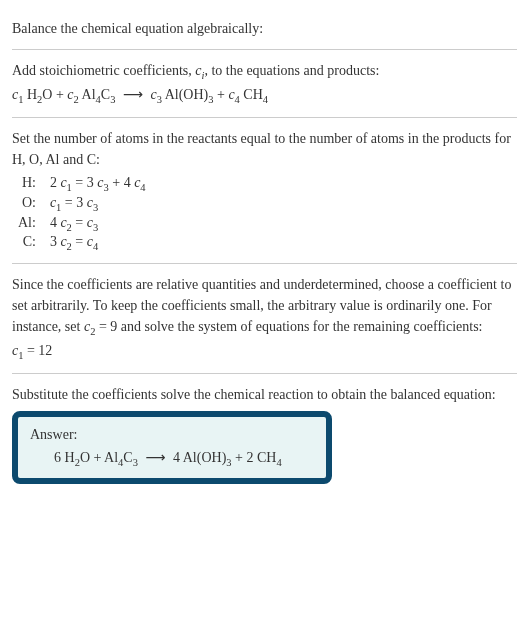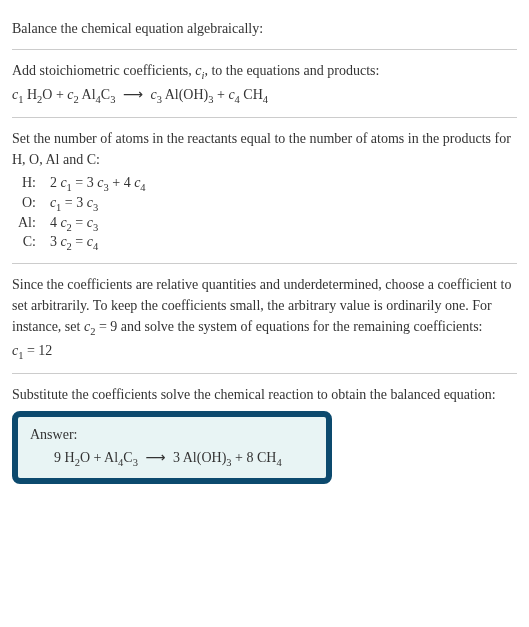--- a/index.html
+++ b/index.html
@@ -118,16 +118,16 @@
   <div class="line"><span class="italic">c</span><span class="sub">1</span><span> = 12</span></div>
 </div>
 
 <hr class="divider">
 
 <div class="section">
   <div class="line">Substitute the coefficients solve the chemical reaction to obtain the balanced equation:</div>
   <div class="answer-box">
     <div class="answer-label">Answer:</div>
     <div class="answer-eq">
-      <span>9 H</span><span class="sub">2</span><span>O + Al</span><span class="sub">4</span><span>C</span><span class="sub">3</span><span class="arrow"> ⟶ </span><span>3 Al(OH)</span><span class="sub">3</span><span> + 8 CH</span><span class="sub">4</span>
+      <span>6 H</span><span class="sub">2</span><span>O + Al</span><span class="sub">4</span><span>C</span><span class="sub">3</span><span class="arrow"> ⟶ </span><span>4 Al(OH)</span><span class="sub">3</span><span> + 2 CH</span><span class="sub">4</span>
     </div>
   </div>
 </div>
 
 </body></html>

